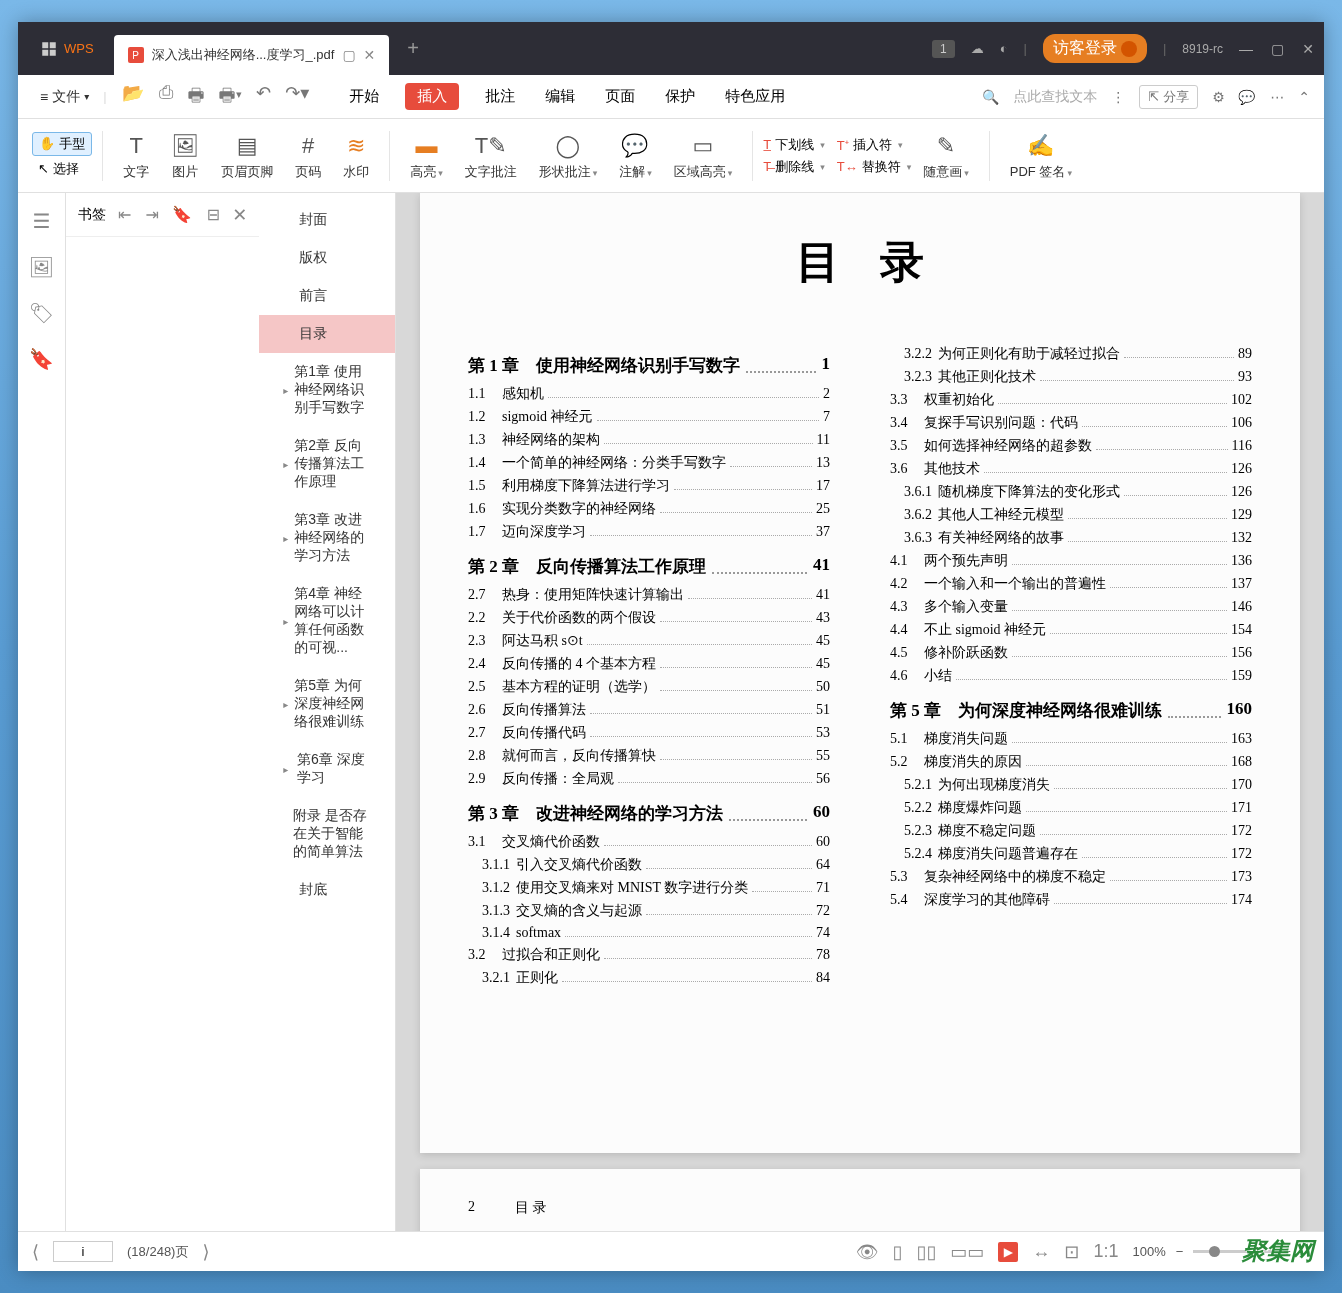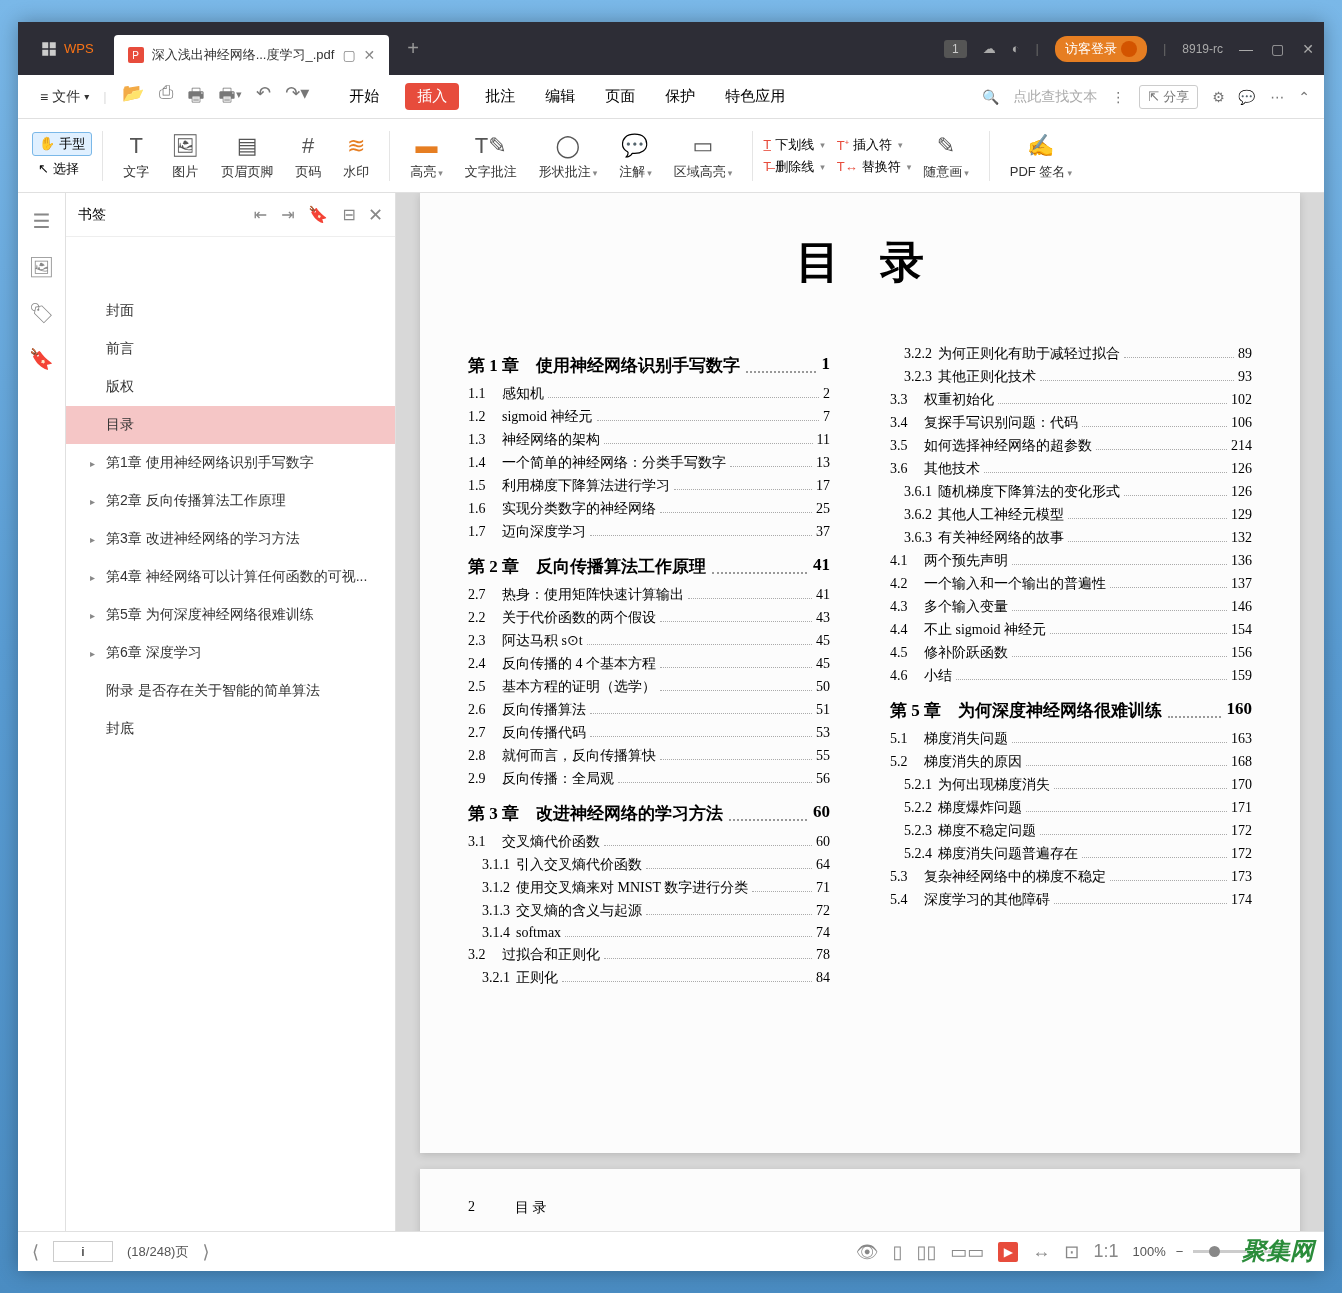--- a/index.html
+++ b/index.html
@@ -43,21 +43,21 @@
   gap: 8px;
   color: #333;
   font-size: 13px;
   margin-top: 13px;
 }
 .tab .pdf-icon { width: 16px; height: 16px; background: #e74c3c; border-radius: 2px; display: flex; align-items: center; justify-content: center; color: #fff; font-size: 10px; }
 .tab-close, .tab-board { color: #888; font-size: 14px; cursor: pointer; }
 .new-tab { margin-left: 18px; color: #999; font-size: 20px; cursor: pointer; }
 .titlebar-right { margin-left: auto; display: flex; align-items: center; gap: 16px; color: #aaa; }
 .badge { background: #555; color: #ccc; padding: 2px 8px; border-radius: 3px; font-size: 12px; }
-.guest-btn { background: #e67e22; color: #fff; padding: 4px 10px; border-radius: 12px; font-size: 13px; display: flex; align-items: center; gap: 4px; }
+.guest-btn { background: #e67e22; color: #fff; padding: 4px 10px; border-radius: 12px; font-size: 16px; display: flex; align-items: center; gap: 4px; }
 .guest-btn .avatar { width: 16px; height: 16px; background: #d35400; border-radius: 50%; }
 .win-btns { display: flex; gap: 18px; font-size: 14px; color: #aaa; }
 .win-btns span { cursor: pointer; }
 
 
 .menubar {
   height: 44px;
   background: #fff;
   border-bottom: 1px solid #e0e0e0;
   display: flex;
@@ -110,22 +110,21 @@
   align-items: center;
   padding-top: 16px;
   gap: 22px;
 }
 .left-rail span { color: #888; font-size: 20px; cursor: pointer; }
 .bookmarks {
   width: 330px;
   background: #fff;
   border-right: 1px solid #e0e0e0;
   display: flex;
-  flex-direction: column;
-  gap: 47px;
+  flex-direction: row;
 }
 .bm-header {
   height: 44px;
   display: flex;
   align-items: center;
   padding: 0 12px;
   border-bottom: 1px solid #eee;
   font-size: 14px;
   gap: 12px;
 }
@@ -402,25 +401,25 @@
         </div>
         <span class="close">✕</span>
       </div>
       <div class="bm-list" id="bm-list">
           <div class="bm-item">
             <span class="expand"></span>
             <span>封面</span>
           </div>
           <div class="bm-item">
             <span class="expand"></span>
+            <span>版权</span>
+          </div>
+          <div class="bm-item">
+            <span class="expand"></span>
             <span>前言</span>
-          </div>
-          <div class="bm-item">
-            <span class="expand"></span>
-            <span>版权</span>
           </div>
           <div class="bm-item selected">
             <span class="expand"></span>
             <span>目录</span>
           </div>
           <div class="bm-item">
             <span class="expand">▸</span>
             <span>第1章 使用神经网络识别手写数字</span>
           </div>
           <div class="bm-item">
@@ -636,21 +635,21 @@
                 <div class="toc-line">
                   <span class="num">3.4</span>
                   <span class="txt">复探手写识别问题：代码</span>
                   <span class="dots"></span>
                   <span class="pg">106</span>
                 </div>
                 <div class="toc-line">
                   <span class="num">3.5</span>
                   <span class="txt">如何选择神经网络的超参数</span>
                   <span class="dots"></span>
-                  <span class="pg">214</span>
+                  <span class="pg">116</span>
                 </div>
                 <div class="toc-line">
                   <span class="num">3.6</span>
                   <span class="txt">其他技术</span>
                   <span class="dots"></span>
                   <span class="pg">126</span>
                 </div>
                 <div class="toc-line sub">
                   <span class="num">3.6.1</span>
                   <span class="txt">随机梯度下降算法的变化形式</span>

